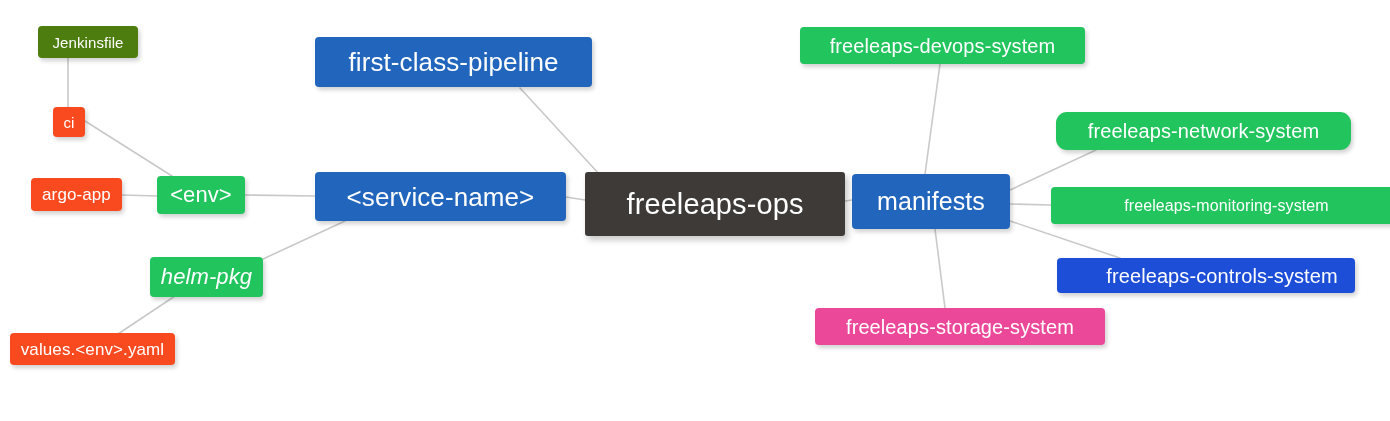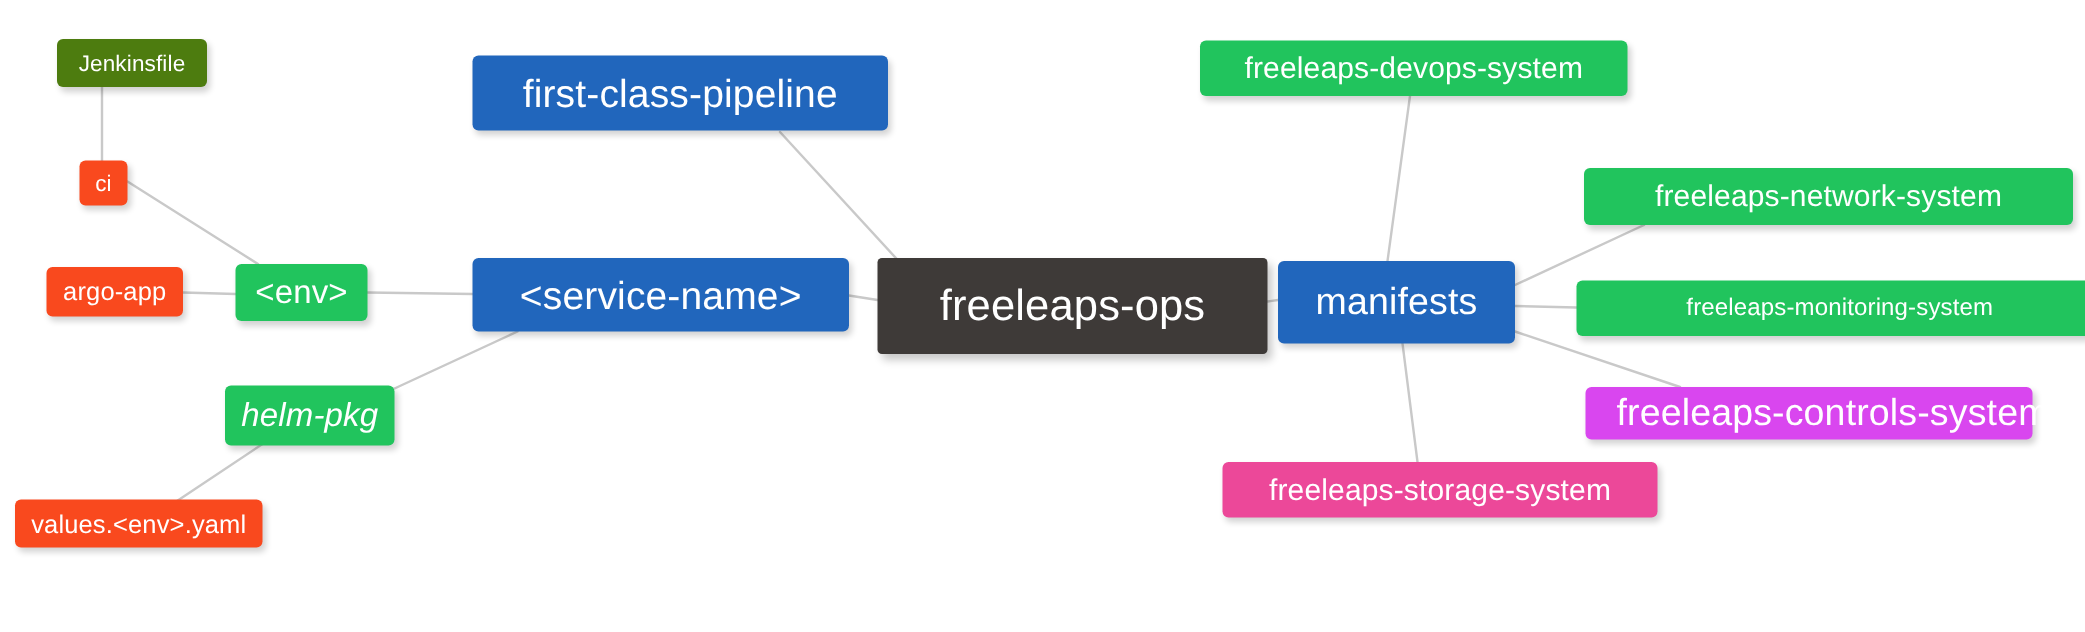--- a/index.html
+++ b/index.html
@@ -95,26 +95,26 @@
       </div>
       <div class="node" style="left: 31px; top: 178px; width: 91px; height: 33px; background: rgb(249, 73, 30); font-size: 17px;">
         <span class="node-label">argo-app</span>
       </div>
       <div class="node" style="left: 10px; top: 333px; width: 165px; height: 32px; background: rgb(249, 73, 30); font-size: 17px;">
         <span class="node-label">values.&lt;env&gt;.yaml</span>
       </div>
       <div class="node" style="left: 800px; top: 27px; width: 285px; height: 37px; background: rgb(33, 196, 93); font-size: 20px;">
         <span class="node-label">freeleaps-devops-system</span>
       </div>
-      <div class="node" style="left: 1056px; top: 112px; width: 326px; height: 38px; background: rgb(33, 196, 93); font-size: 20px;">
+      <div class="node" style="left: 1056px; top: 112px; width: 295px; height: 38px; background: rgb(33, 196, 93); font-size: 20px; border-radius: 11px;">
         <span class="node-label">freeleaps-network-system</span>
       </div>
       <div class="node" style="left: 1051px; top: 187px; width: 351px; height: 37px; background: rgb(33, 196, 93); font-size: 16px;">
         <span class="node-label">freeleaps-monitoring-system</span>
       </div>
-      <div class="node" style="left: 1057px; top: 258px; width: 298px; height: 35px; background: #d946ef; font-size: 25px; padding-left: 32px;">
+      <div class="node" style="left: 1057px; top: 258px; width: 298px; height: 35px; background: #1d4ed8; font-size: 20px; padding-left: 32px;">
         <span class="node-label">freeleaps-controls-system</span>
       </div>
       <div class="node" style="left: 815px; top: 308px; width: 290px; height: 37px; background: #ec4899; font-size: 20px;">
         <span class="node-label">freeleaps-storage-system</span>
       </div>
     </div>
 </div>
 
 </body></html>

